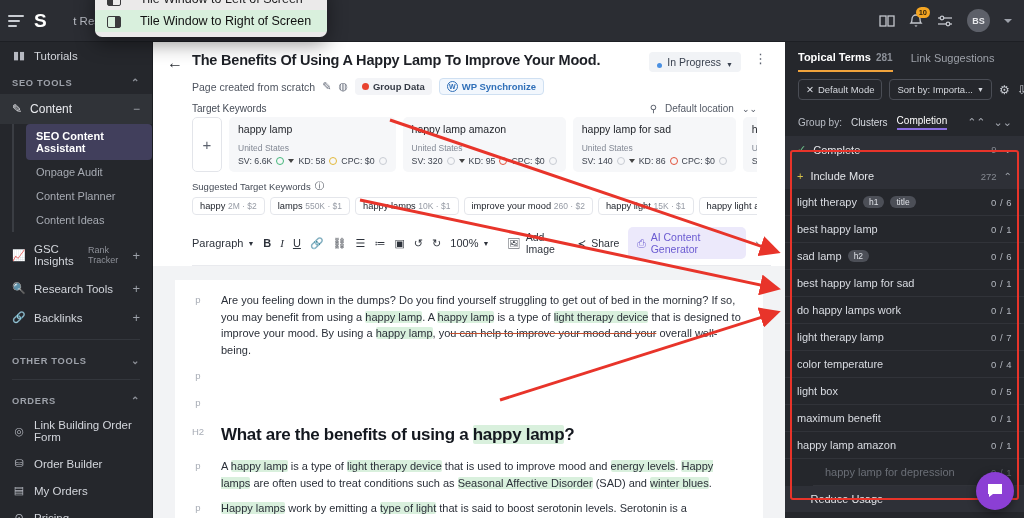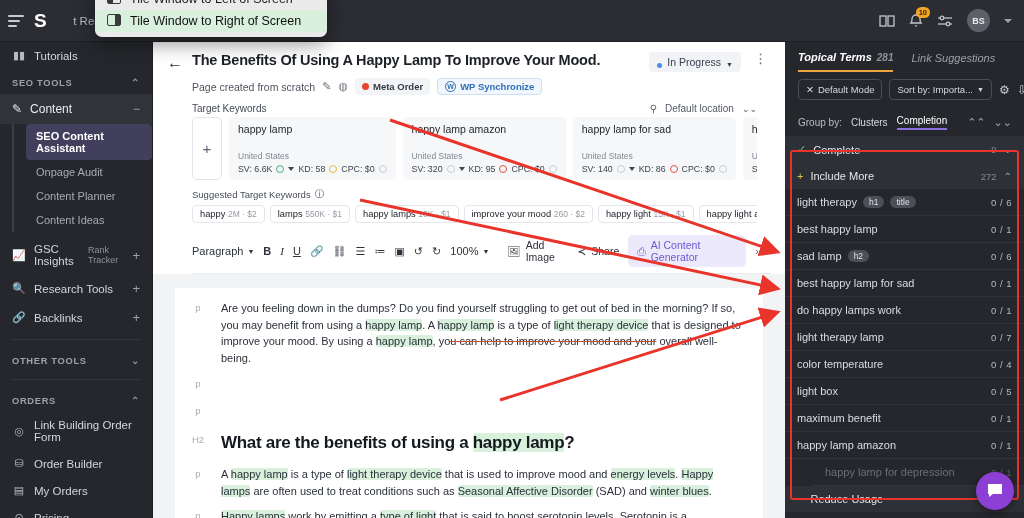--- a/index.html
+++ b/index.html
@@ -39,21 +39,21 @@
   }
   .caretdown{ width:0;height:0;border-left:4px solid transparent;border-right:4px solid transparent;border-top:4px solid #9ea2ab;}
 
   
   .tilemenu{
     position:absolute; left:95px; top:-16px; width:232px;
     background:#ebeaea; border-radius:7px; box-shadow:0 6px 20px rgba(0,0,0,.45);
     padding:4px 0 5px 0; z-index:40;
     font-family:"Liberation Sans", sans-serif;
   }
-  .tileitem{ display:flex; align-items:flex-start; gap:9px; padding:4px 12px; color:#1c1c1e; font-size:12.5px;}
+  .tileitem{ display:flex; align-items:flex-end; gap:19px; padding:4px 12px; color:#1c1c1e; font-size:12.5px;}
   .tileitem.hl{ color:#111;}
   .tileglyph{ width:14px;height:12px;border:1.6px solid #3a3a3c; border-radius:2px; display:inline-block; position:relative;}
   .tileglyph.left::before{ content:""; position:absolute; left:0;top:0;bottom:0;width:45%; background:#3a3a3c;}
   .tileglyph.right::after{ content:""; position:absolute; right:0;top:0;bottom:0;width:45%; background:#3a3a3c;}
 
   
   .sidebar{
     position:absolute; left:0; top:42px; width:153px; bottom:0;
     background:#25272c; border-right:1px solid #1b1d21; overflow:hidden;
   }
@@ -107,21 +107,21 @@
   .tk-right{ margin-left:auto; display:flex; align-items:center; gap:8px; font-size:10px; color:#545a66;}
   .kw-strip{ display:flex; gap:7px; margin:0 14px 0 25px; overflow:hidden;}
   .kw-add{
     width:30px; min-height:48px; border:1px solid #e3e5ea; border-radius:5px;
     display:flex;align-items:center;justify-content:center; color:#5b616d; font-size:15px; flex:none; background:#fff;
   }
   .kw-card{
     background:#f6f7f9; border-radius:5px; padding:6px 9px; min-width:148px; flex:none;
   }
   .kw-name{ font-size:10.5px; color:#1d2026; font-weight:400;}
-  .kw-loc{ font-size:8.5px; color:#828894; margin-top:16px;}
+  .kw-loc{ font-size:8.5px; color:#828894; margin-top:8px;}
   .kw-stats{ display:flex; align-items:center; gap:4px; font-size:8.8px; color:#3d434e; margin-top:3px; white-space:nowrap;}
   .ring{ width:8px;height:8px;border-radius:50%;border:1.5px solid #44b77b; display:inline-block;}
   .ring.y{ border-color:#e2b93b;} .ring.r{ border-color:#e2523b;} .ring.g2{ border-color:#c8ccd3;}
   .tri{ width:0;height:0;border-left:3px solid transparent;border-right:3px solid transparent;border-top:4px solid #444;}
 
   .sg-label{ font-size:9.5px; color:#454b56; margin:8px 0 4px 25px; display:flex; align-items:center; gap:4px;}
   .sg-strip{ display:flex; gap:5px; margin:0 14px 0 25px; overflow:hidden;}
   .sg-chip{
     border:1px solid #e4e6eb; border-radius:4px; padding:3px 7px; font-size:9.3px; color:#22262e;
     white-space:nowrap; background:#fff; flex:none;
@@ -149,21 +149,21 @@
   .blk .body{ flex:1; font-size:11px; line-height:1.52; color:#2b3039;}
   .blk.h2 .body{ font-size:17px; font-weight:700; line-height:1.3; color:#14181f; letter-spacing:-.3px;}
   .hl{ background:#d9f0dd; border-radius:2px;}
   .strike{ text-decoration:line-through; text-decoration-color:#c8502f;margin-top:36px;}
 
   
   .rpanel{
     position:absolute; right:0; top:42px; width:239px; bottom:0; background:#25272c; overflow:hidden;
   }
   .rp-tabs{ display:flex; align-items:center; gap:18px; padding:9px 13px 0 13px;}
-  .rp-tab{ font-size:11px; color:#9ca0a8; padding-bottom:7px; cursor:pointer; display:flex; gap:5px; align-items:center;font-style:italic;}
+  .rp-tab{ font-size:11px; color:#9ca0a8; padding-bottom:7px; cursor:pointer; display:flex; gap:5px; align-items:center;}
   .rp-tab.active{ color:#fff; font-weight:600; border-bottom:2px solid #f0a33c;}
   .rp-tab .cnt{ color:#8d9199; font-size:10px;}
   .rp-tools{ display:flex; align-items:center; gap:7px; padding:7px 10px 8px 13px;}
   .rp-btn{
     border:1px solid #4a4d55; border-radius:4px; color:#d6d9df; font-size:9.5px;
     padding:4px 7px; display:flex; align-items:center; gap:4px; cursor:pointer; white-space:nowrap;
   }
   .rp-ic{ color:#c7cad1; font-size:12px; cursor:pointer;}
   .redbox{ position:absolute; left:5px; right:5px; top:108px; bottom:18px; border:2px solid #e8342a; border-radius:3px; pointer-events:none; z-index:20;}
   .groupby{ display:flex; align-items:center; gap:9px; padding:7px 12px 6px 13px; font-size:10px; color:#b9bdc5;}
@@ -327,21 +327,21 @@
       </span>
       <span class="kebab">⋮</span>
     </div>
 
     <div class="subrow">
       <span class="subtext">Page created from scratch</span>
       <span class="mini-ic">✎</span>
       <span class="mini-ic">◍</span>
       <span class="chip-meta">
         <span class="dot-red"></span>
-        <span>Meta Order</span>
+        <span>Group Data</span>
       </span>
       <span class="chip-wp">
         <span class="wpglyph">W</span>
         <span>WP Synchronize</span>
       </span>
     </div>
 
     <div class="tk-row">
       <span class="tk-label">Target Keywords</span>
       <span class="tk-right">

